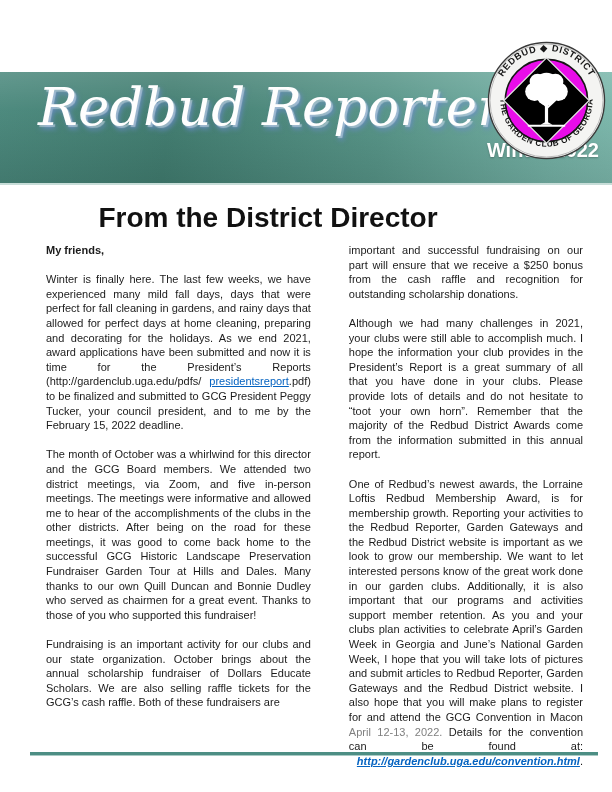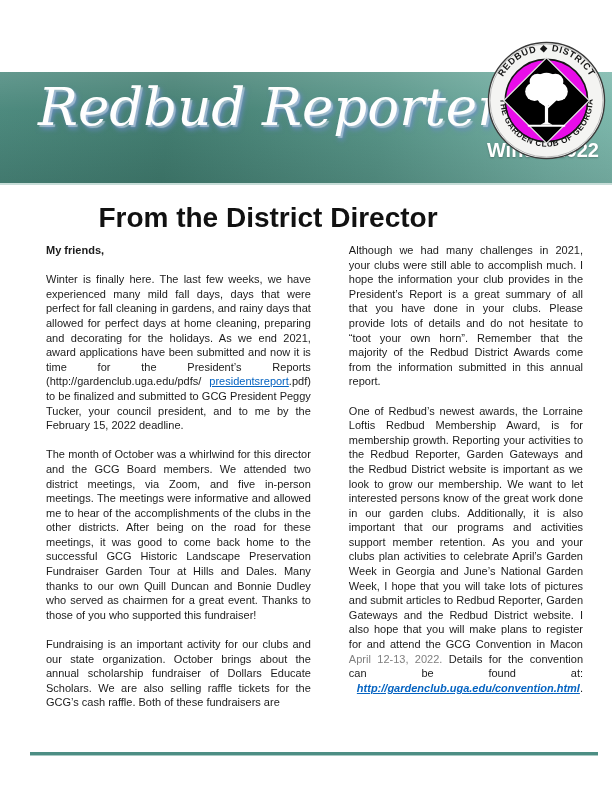--- a/index.html
+++ b/index.html
@@ -97,20 +97,21 @@
   <div class="article-heading">From the District Director</div>
 
   <div class="columns">
     <div class="col">
       <p class="salutation">My friends,</p>
       <p><span>Winter is finally here. The last few weeks, we have experienced many mild fall days, days that were perfect for fall cleaning in gardens, and rainy days that allowed for perfect days at home cleaning, preparing and decorating for the holidays.  As we end 2021, award applications have been submitted and now it is time for the President’s Reports (http://gardenclub.uga.edu/pdfs/</span><a class="doc-link">presidentsreport</a><span>.pdf) to be finalized and submitted to GCG President Peggy Tucker, your council president, and to me by the February 15, 2022 deadline.</span></p>
       <p>The month of October was a whirlwind for this director and the GCG Board members. We attended two district meetings, via Zoom, and five in-person meetings. The meetings were informative and allowed me to hear of the accomplishments of the clubs in the other districts. After being on the road for these meetings, it was good to come back home to the successful GCG Historic Landscape Preservation Fundraiser Garden Tour at Hills and Dales. Many thanks to our own Quill Duncan and Bonnie Dudley who served as chairmen for a great event. Thanks to those of you who supported this fundraiser!</p>
       <p>Fundraising is an important activity for our clubs and our state organization. October brings about the annual scholarship fundraiser of Dollars Educate Scholars. We are also selling raffle tickets for the GCG’s cash raffle. Both of these fundraisers are</p>
     </div>
     <div class="col">
+      <p>important and successful fundraising on our part will ensure that we receive a $250 bonus from the cash raffle and recognition for outstanding scholarship donations.</p>
       <p>Although we had many challenges in 2021, your clubs were still able to accomplish much. I hope the information your club provides in the President’s Report is a great summary of all that you have done in your clubs. Please provide lots of details and do not hesitate to “toot your own horn”. Remember that the majority of the Redbud District Awards come from the information submitted in this annual report.</p>
       <p><span>One of Redbud’s newest awards, the Lorraine Loftis Redbud Membership Award, is for membership growth. Reporting your activities to the Redbud Reporter, Garden Gateways and the Redbud District website is important as we look to grow our membership. We want to let interested persons know of the great work done in our garden clubs. Additionally, it is also important that our programs and activities support member retention. As you and your clubs plan activities to celebrate April’s Garden Week in Georgia and June’s National Garden Week, I hope that you will take lots of pictures and submit articles to Redbud Reporter, Garden Gateways and the Redbud District website. I also hope that you will make plans to register for and attend the GCG Convention in Macon </span><span class="muted">April 12-13, 2022.</span><span> Details for the convention can be found at: </span><a class="doc-link bold">http://gardenclub.uga.edu/convention.html</a><span>.</span></p>
     </div>
   </div>
 
   <div class="bottom-rule"></div>
 
 </div>
 
 </body></html>

